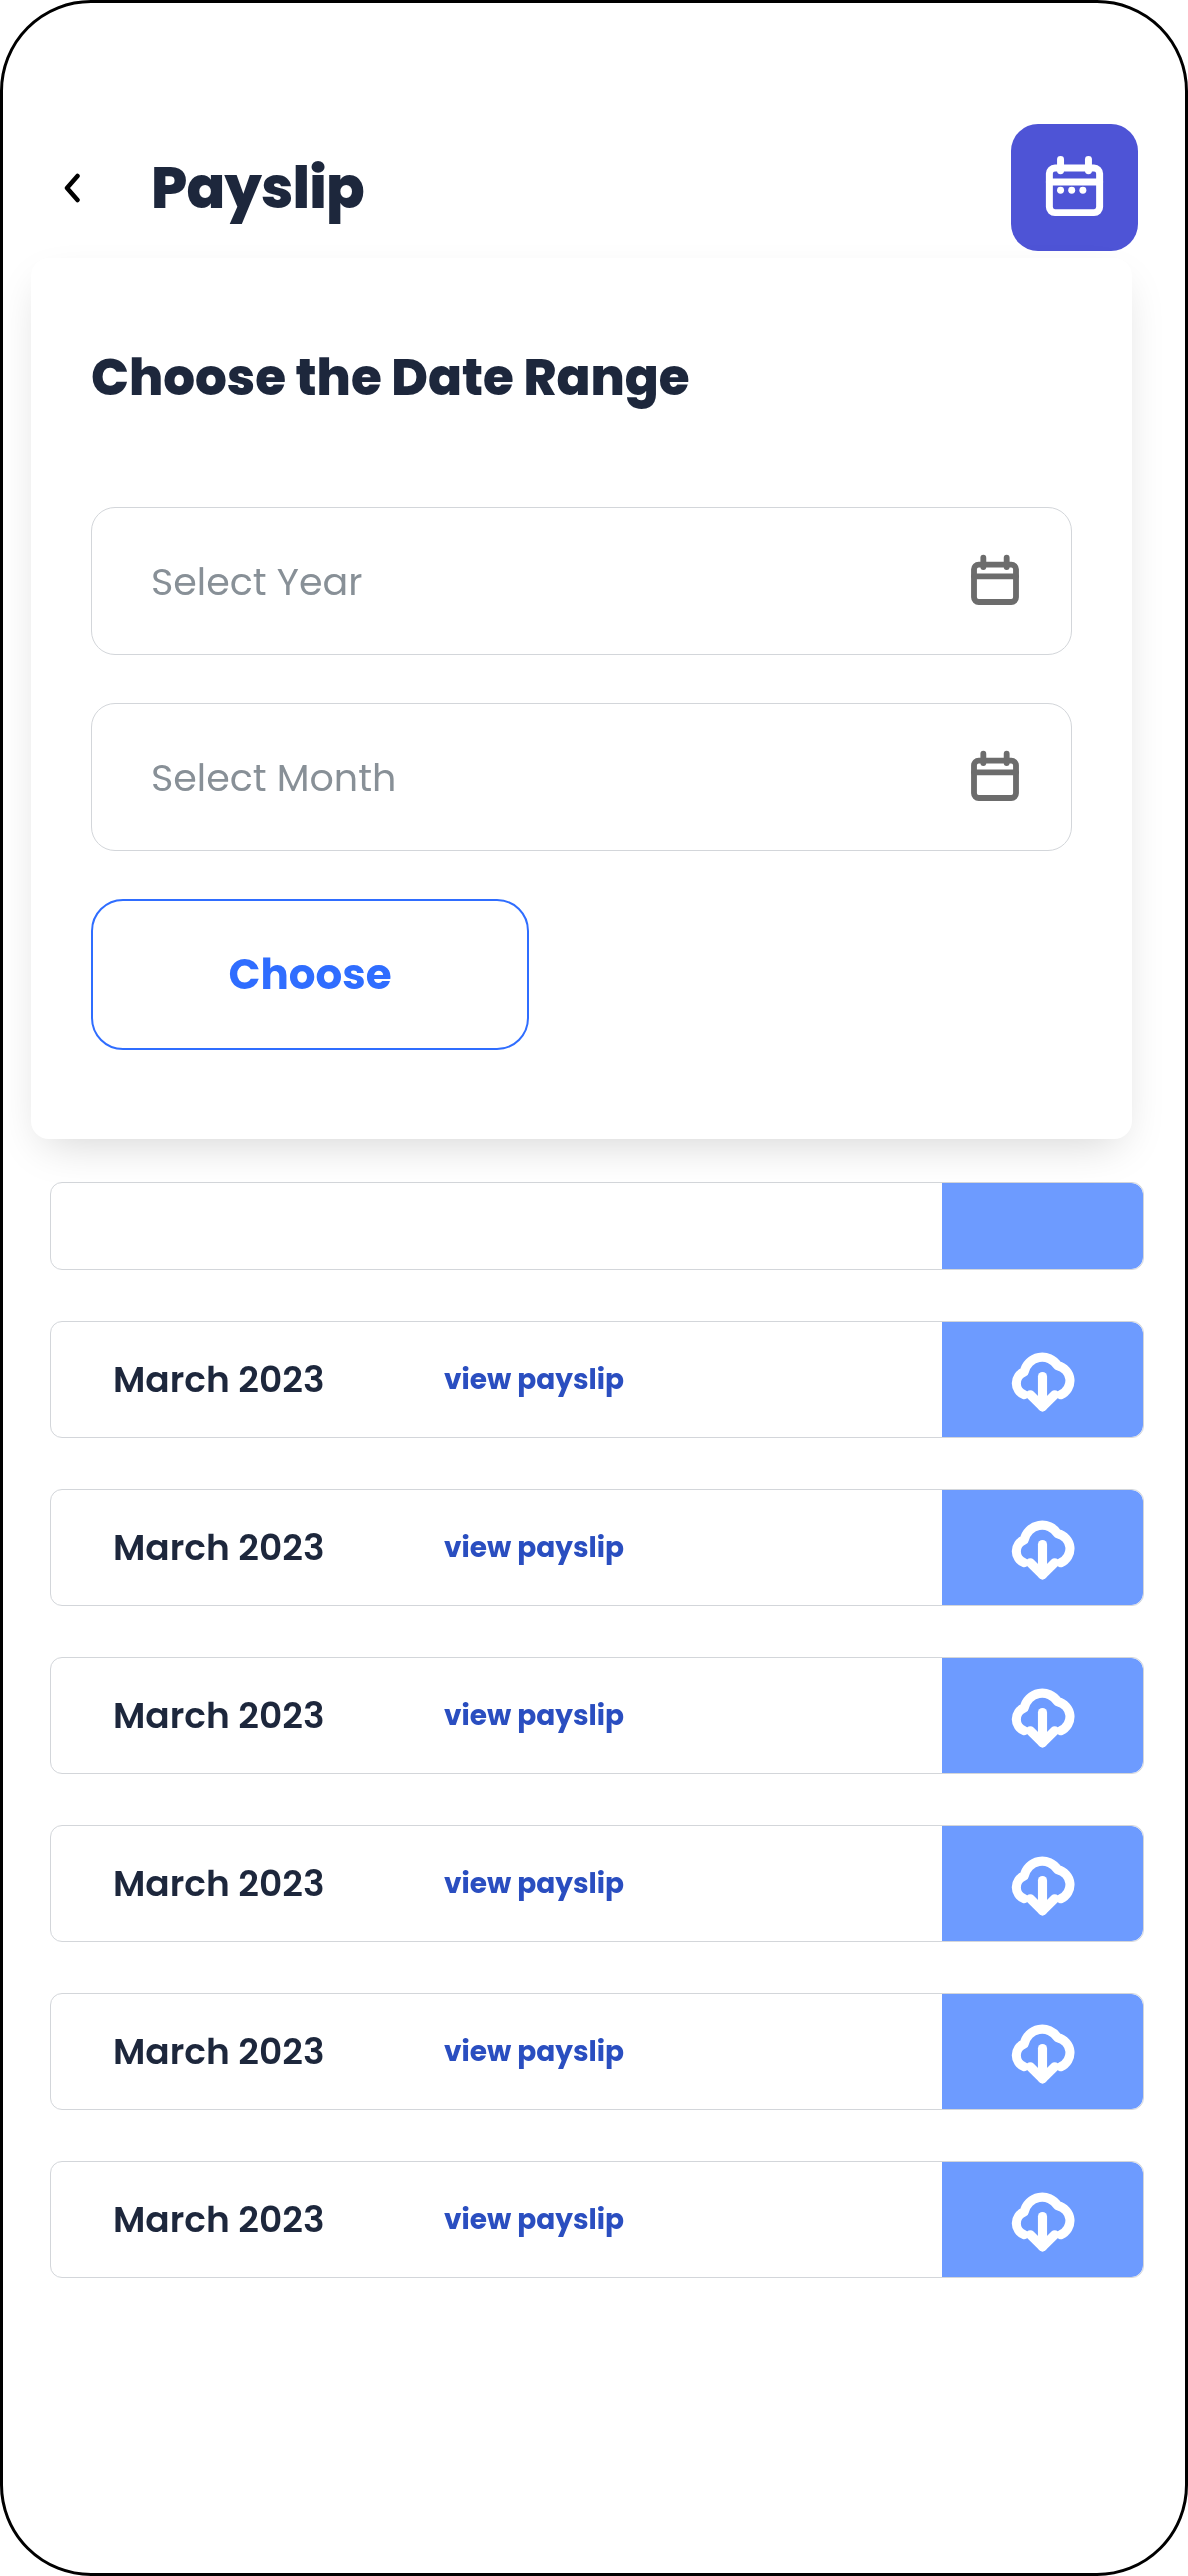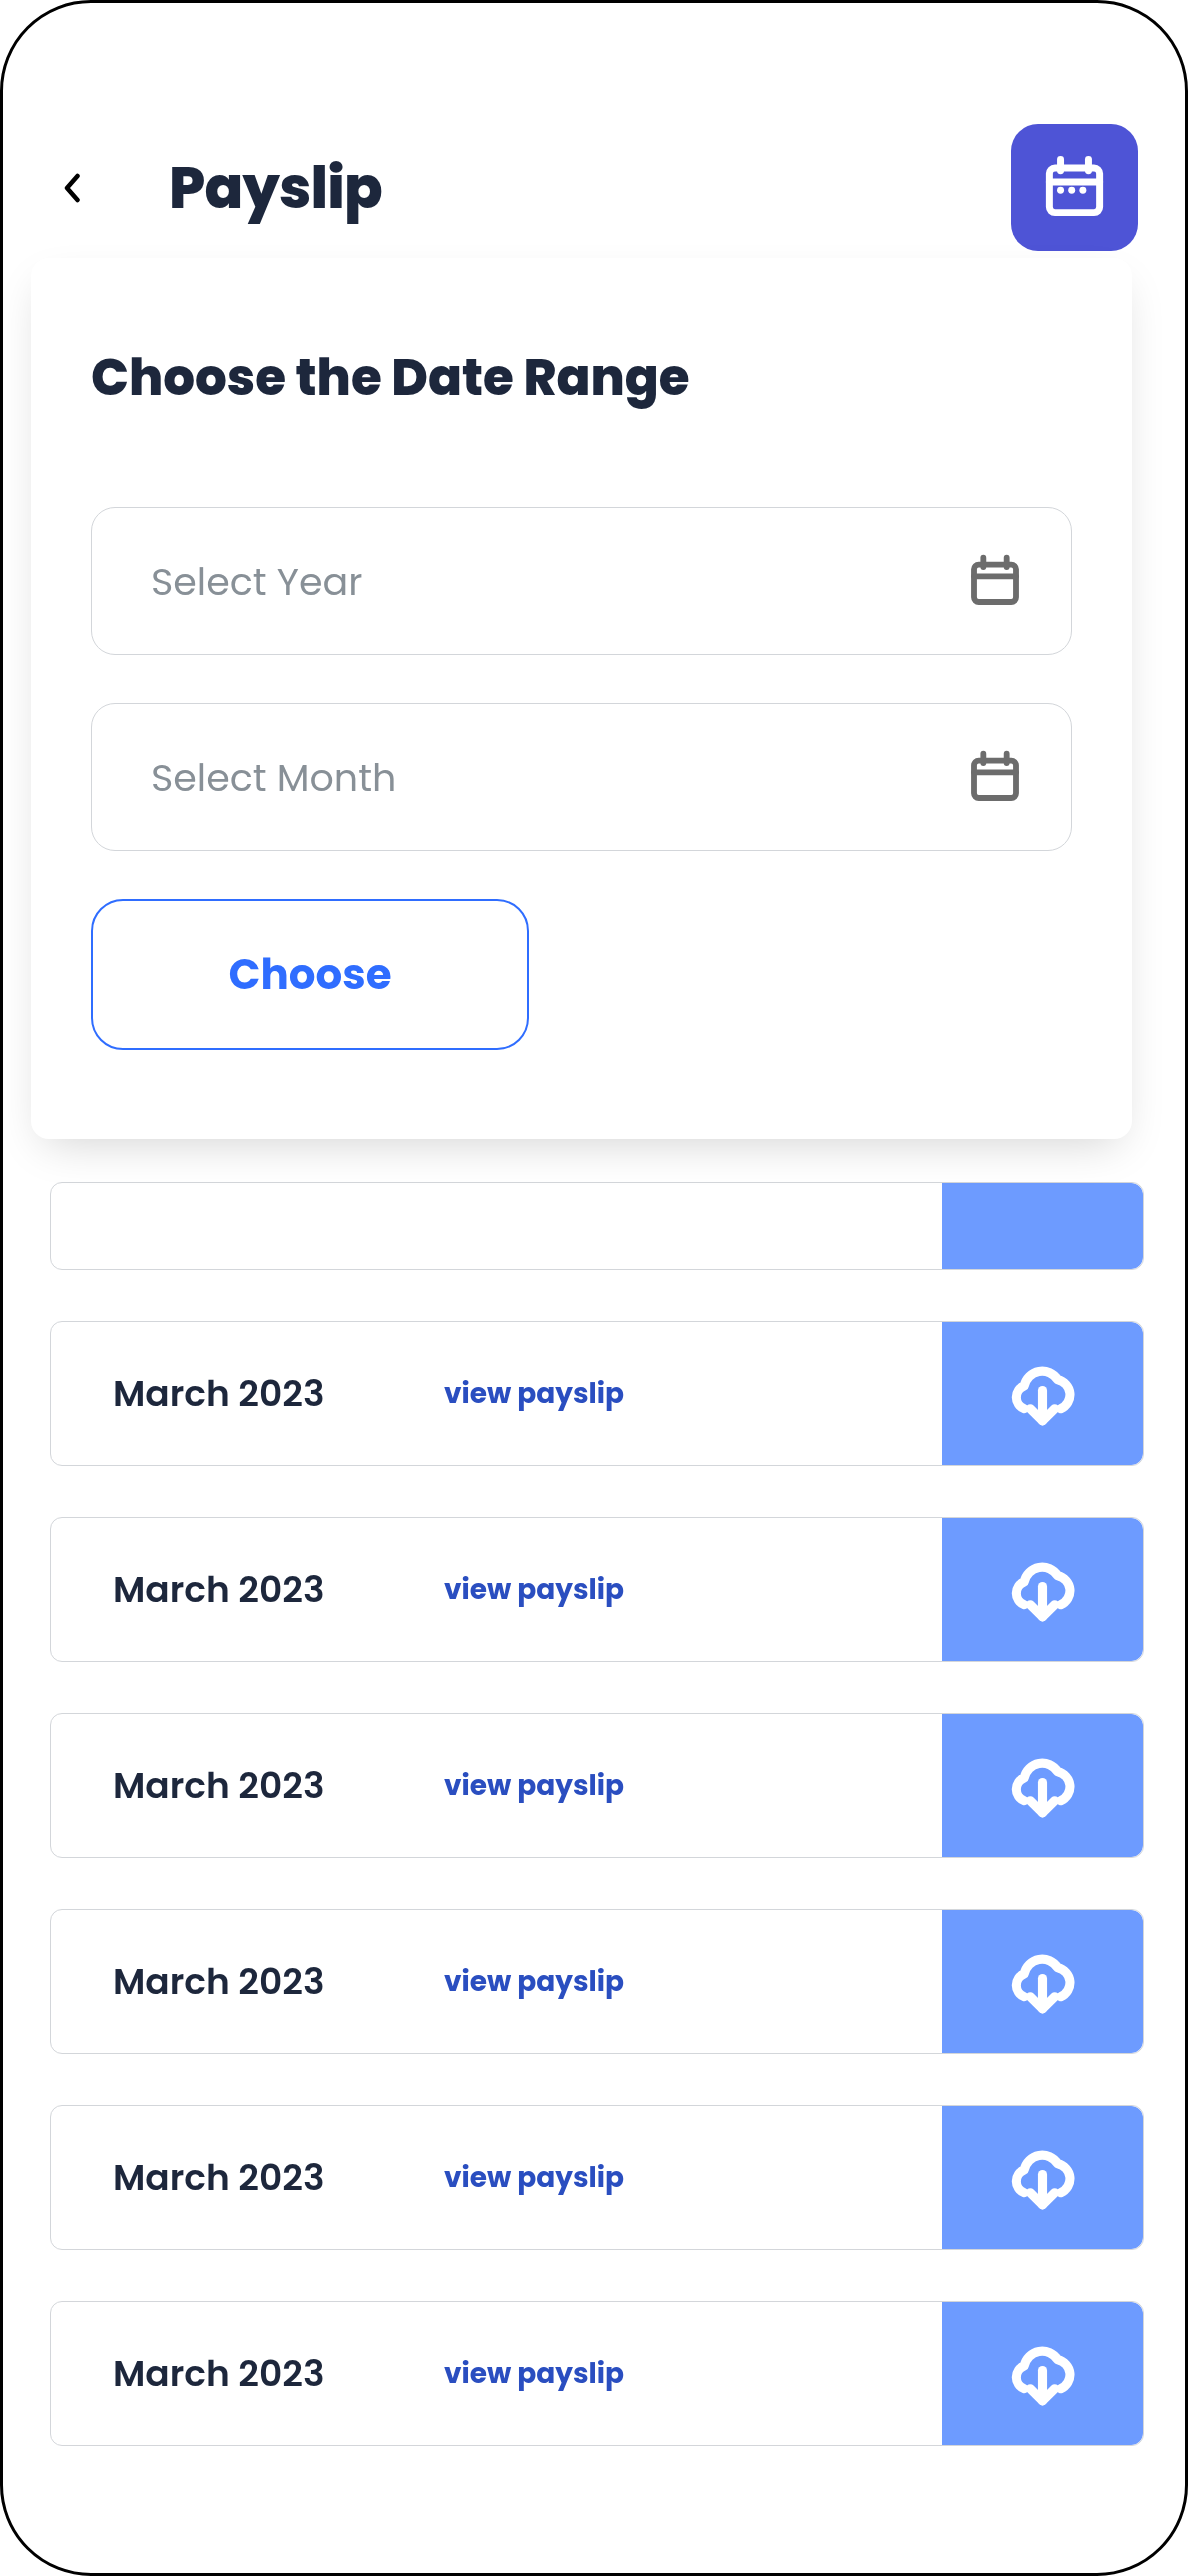--- a/index.html
+++ b/index.html
@@ -24,21 +24,21 @@
     overflow:hidden;
     border:3px solid #000;
   }
 
   
   .header{
     position:relative;
     padding:121px 47px 0 47px;
     display:flex;
     align-items:center;
-    gap:74px;
+    gap:56px;
   }
   .back-btn{
     width:45px;height:45px;
     display:flex;align-items:center;justify-content:center;
     cursor:pointer;
   }
   .back-btn svg{width:30px;height:30px;stroke:#000;stroke-width:6;fill:none;stroke-linecap:round;stroke-linejoin:round;}
   .title{
     font-size:57px;font-weight:800;color:var(--ink);letter-spacing:-0.8px;
   }
@@ -118,21 +118,21 @@
 
   
   .list{
     position:absolute;
     left:47px;top:1318px;
     width:1094px;
     display:flex;flex-direction:column;gap:51px;
     z-index:1;
   }
   .row{
-    height:145px;
+    height:117px;
     border:1.5px solid var(--line);
     border-radius:12px;
     display:flex;align-items:center;
     overflow:hidden;
     background:#fff;
   }
   .row .month{
     width:393px;
     padding-left:62px;
     font-size:36px;font-weight:600;color:var(--ink);

